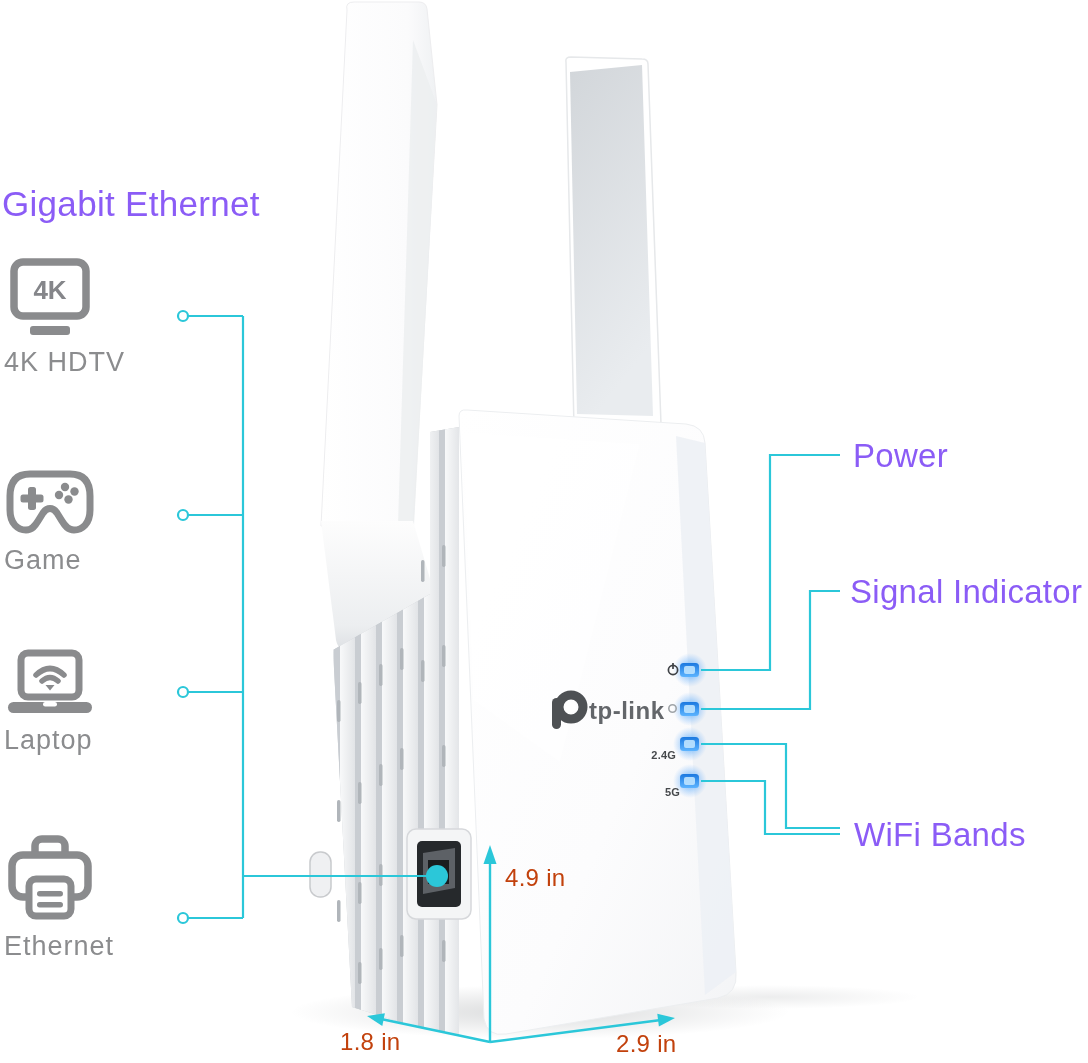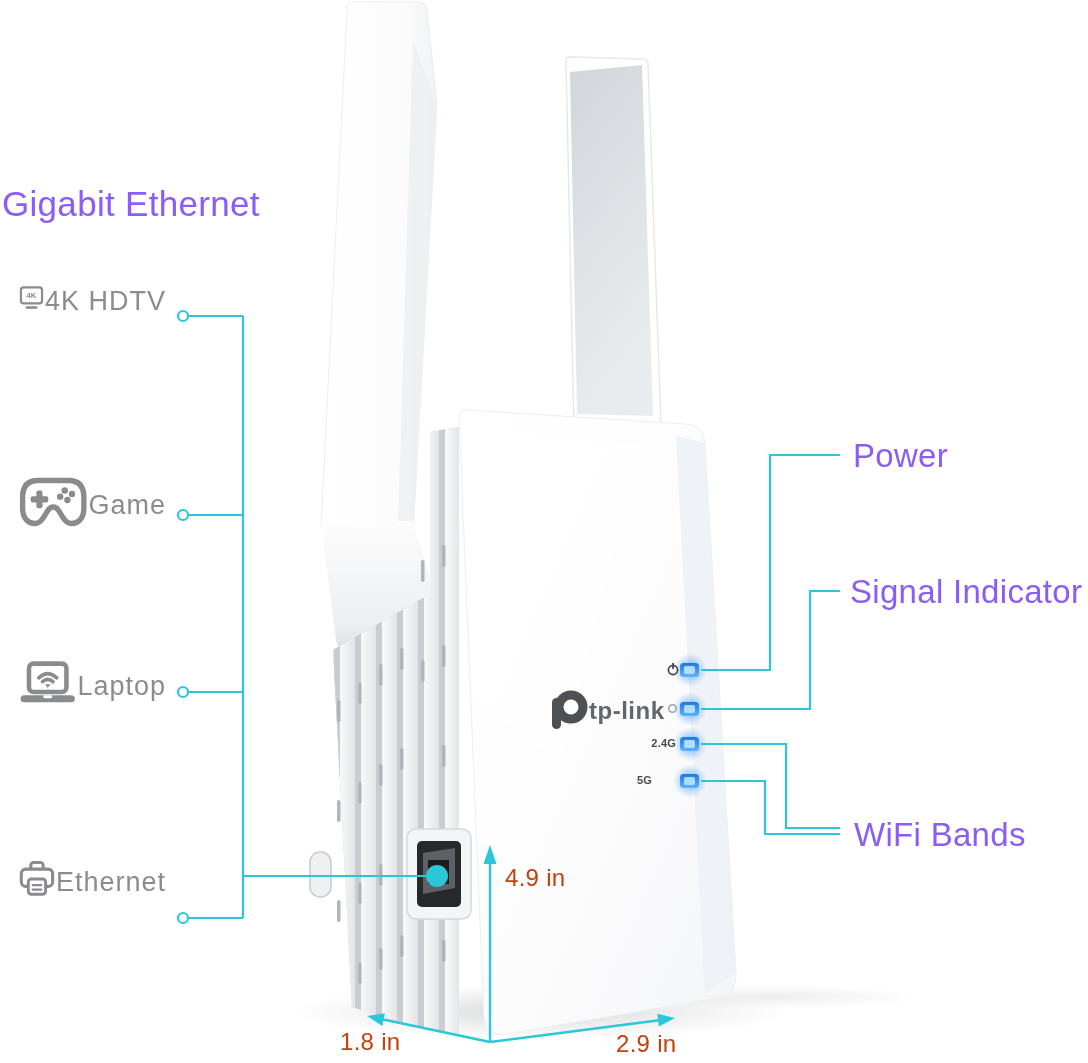--- a/index.html
+++ b/index.html
@@ -3,32 +3,32 @@
 <meta charset="utf-8">
 <style>
   html,body{margin:0;padding:0;background:#fff;}
   #canvas{position:relative;width:1088px;height:1063px;background:#ffffff;overflow:hidden;
           font-family:"Liberation Sans", sans-serif;}
   .abs{position:absolute;}
   svg{display:block;}
   .teal-label{color:#8b5cf6;font-size:33px;font-weight:400;letter-spacing:.3px;white-space:nowrap;}
   .dim-label{color:#c2410c;font-size:24px;font-weight:500;letter-spacing:.3px;white-space:nowrap;}
   #heading{left:2px;top:184px;font-size:35px;}
-  .device-item{left:18px;width:148px;display:flex;flex-direction:row;align-items:center;}
+  .device-item{left:4px;width:148px;display:flex;flex-direction:column;}
   .device-item .caption{margin-top:7px;font-size:27px;color:#8b8c8e;font-weight:500;letter-spacing:1px;white-space:nowrap;}
   #item-4k{top:256px;} #item-game{top:466px;} #item-laptop{top:648px;} #item-printer{top:834px;}
   #label-power{left:853px;top:437px;}
   #label-signal{left:850px;top:573px;}
   #label-wifi{left:854px;top:816px;}
   #dim-height{left:505px;top:864px;}
   #dim-depth{left:340px;top:1028px;}
   #dim-width{left:616px;top:1030px;}
   #brand-text{left:589px;top:697px;font-size:24px;font-weight:600;color:#63666a;letter-spacing:.5px;}
-  .led-text{color:#46494c;font-size:11px;font-weight:700;text-align:right;width:56px;letter-spacing:.2px;}
-  #led-24g{left:620px;top:737px;} #led-5g{left:596px;top:774px;}
+  .led-text{color:#46494c;font-size:11px;font-weight:700;text-align:right;width:56px;letter-spacing:.2px;margin-top:12px;}
+  #led-24g{left:620px;top:737px;} #led-5g{left:624px;top:774px;}
 </style>
 </head>
 <body>
 
 <div id="canvas">
 
   <svg class="abs" style="left:0;top:0;" width="1088" height="1063" viewBox="0 0 1088 1063">
     <defs>
       <linearGradient id="antGrad" x1="0" y1="0" x2="1" y2="0">
         <stop offset="0" stop-color="#ffffff"></stop>

